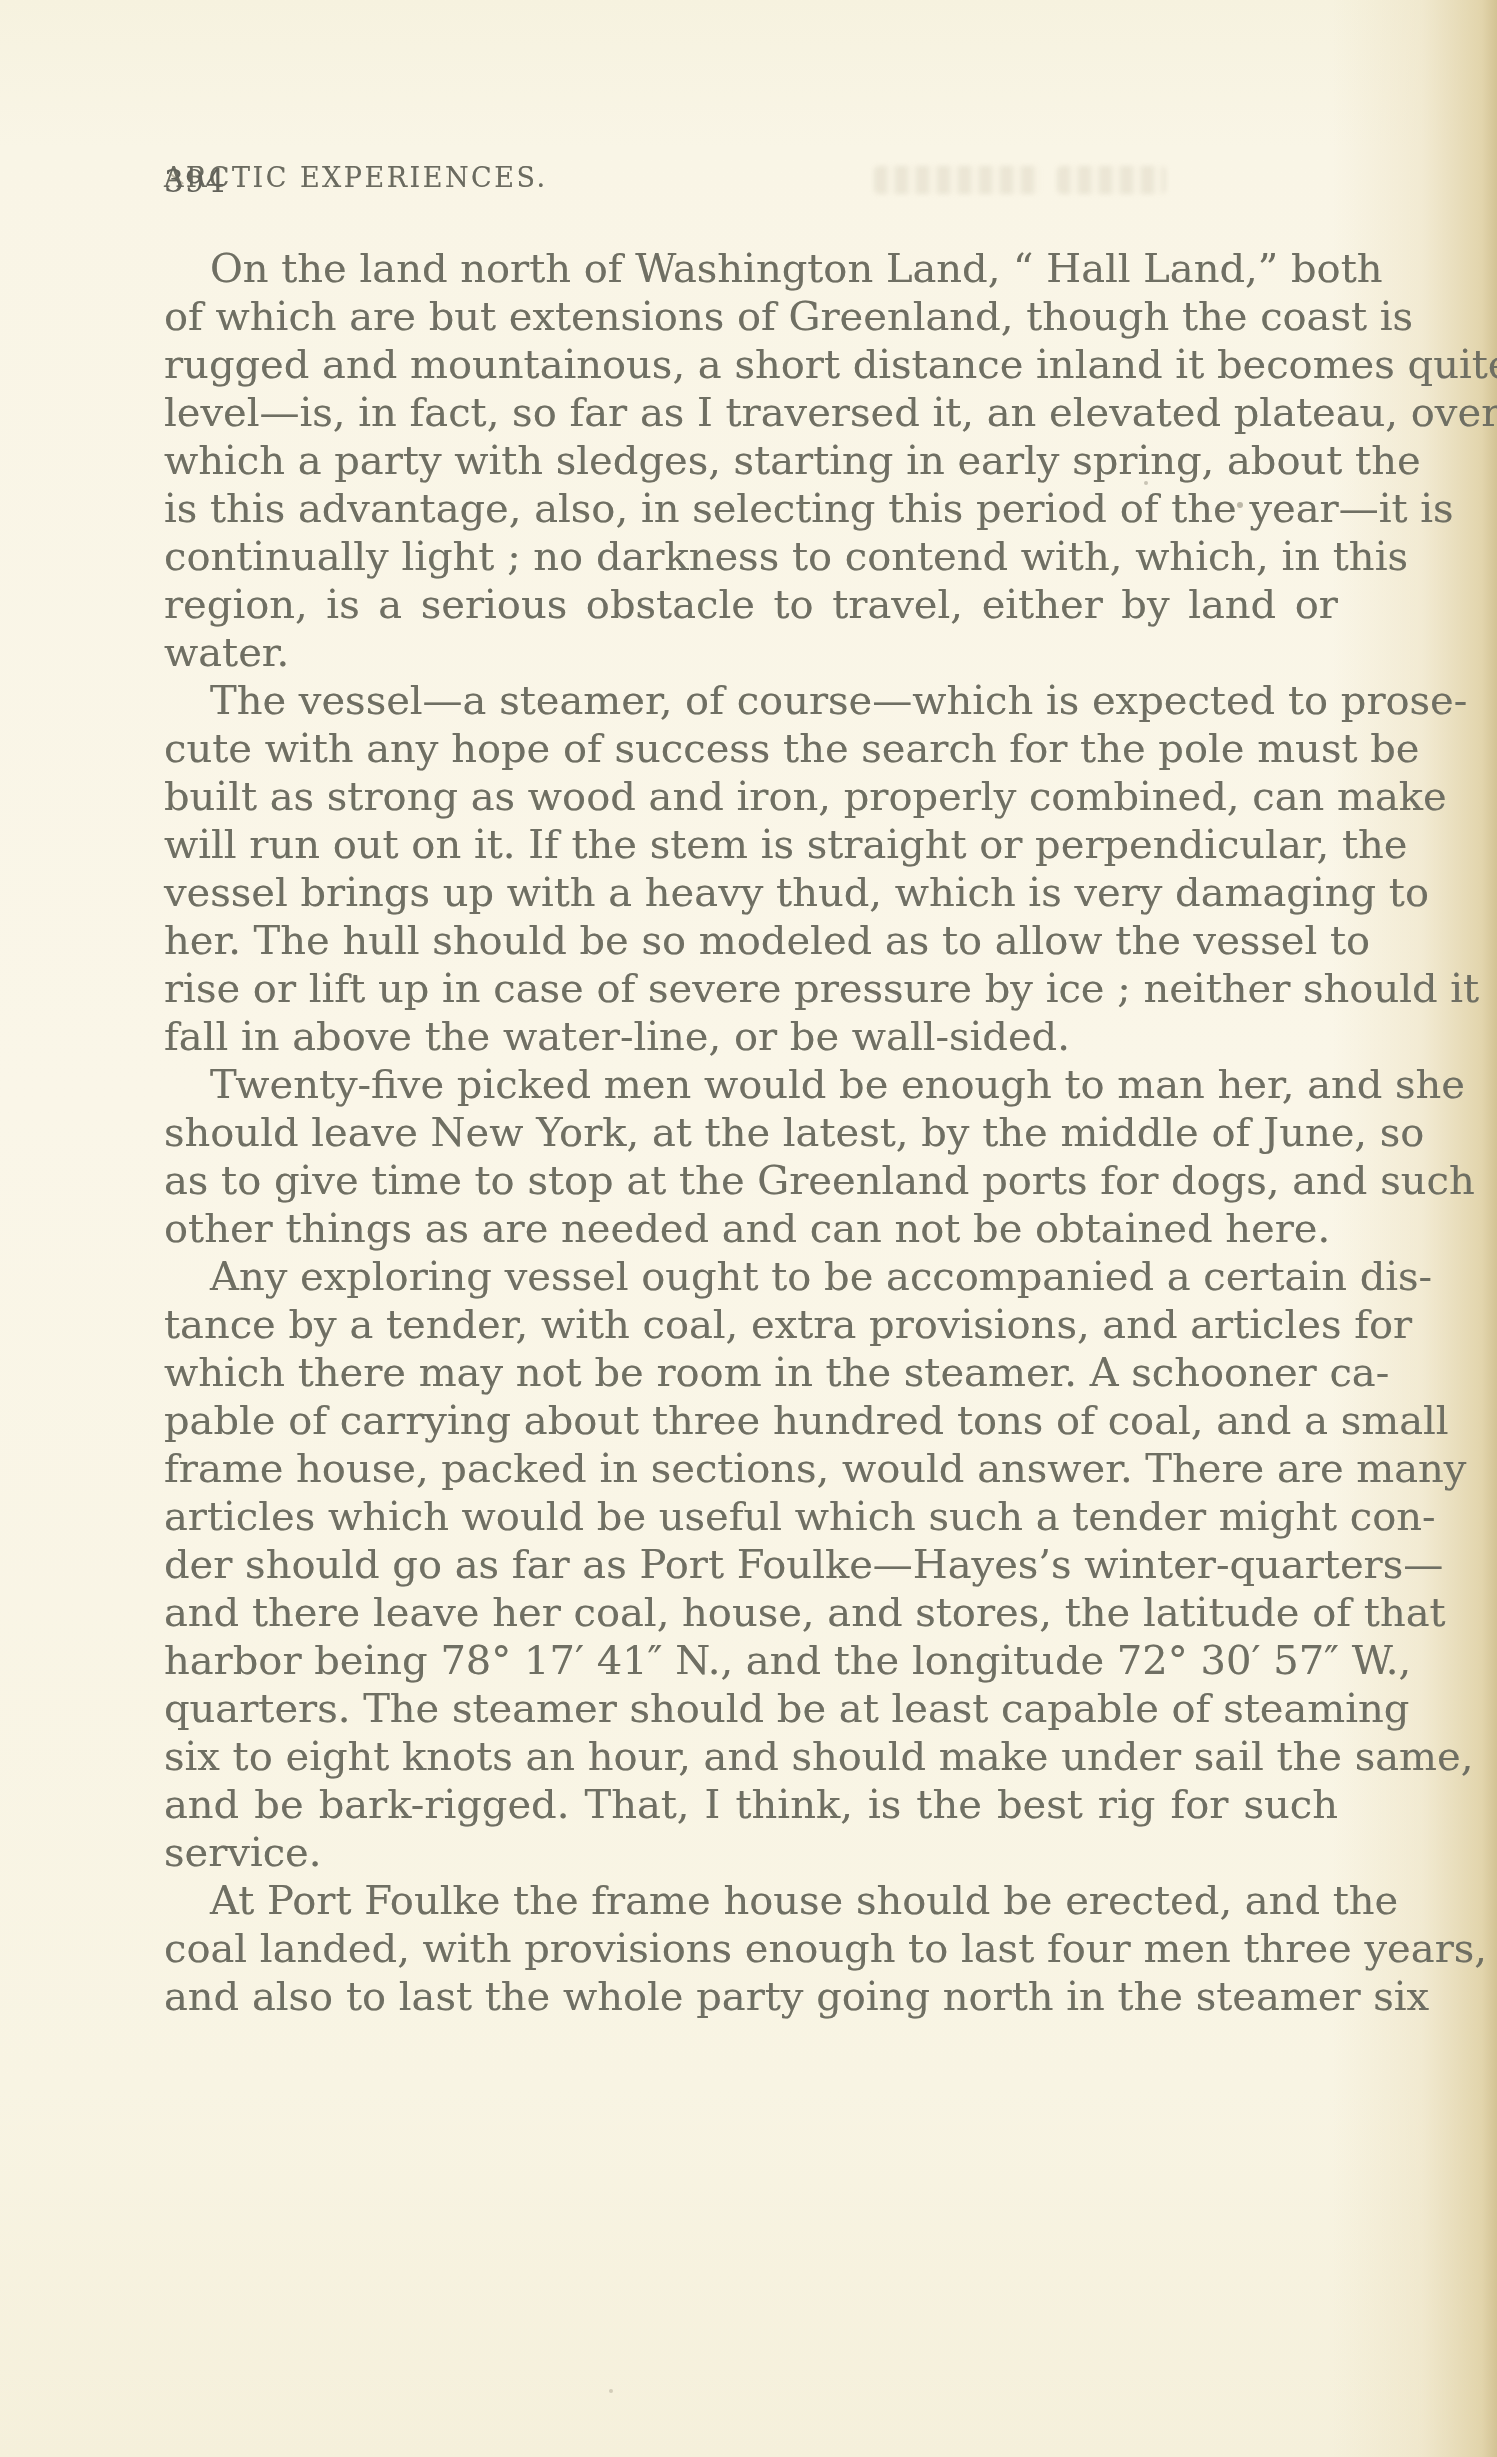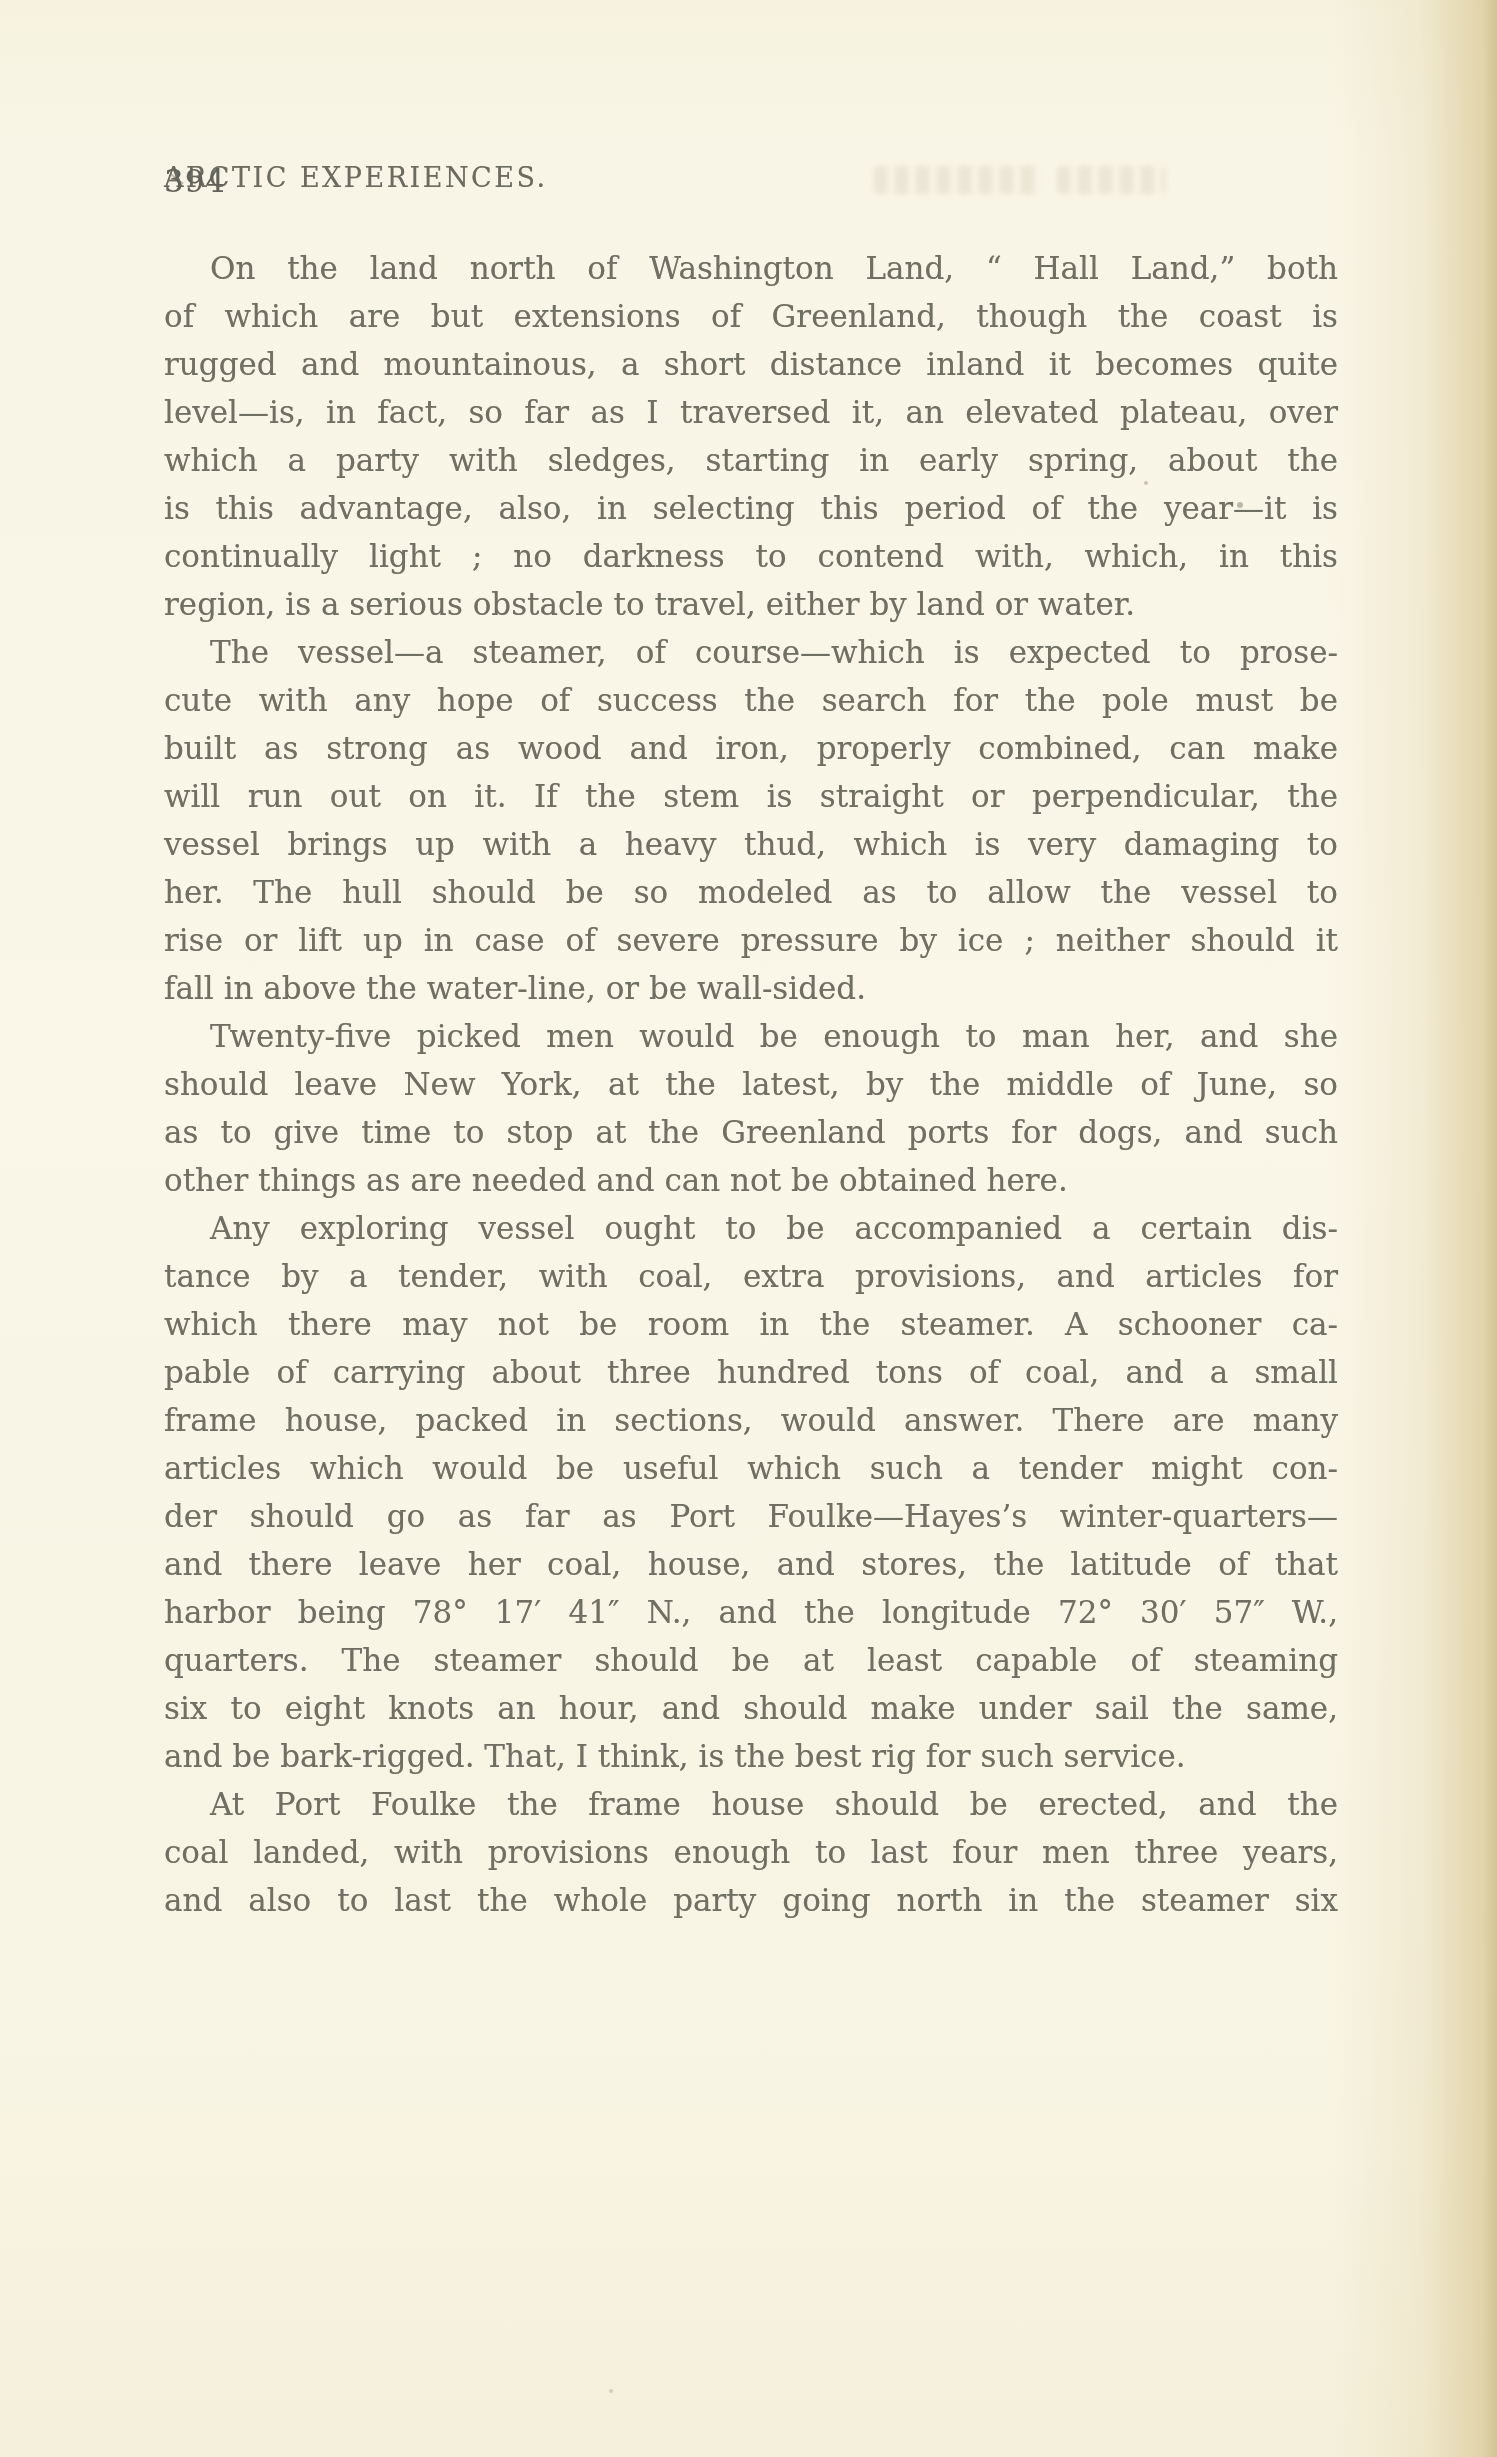--- a/index.html
+++ b/index.html
@@ -43,21 +43,21 @@
     color: #6b6b60;
     text-shadow: 0 0 0.5px rgba(100,100,90,0.45);
   }
   
   .body-text {
     position: absolute;
     top: 244px;
     left: 164px;
     width: 1174px;
     color: #6f6f63;
-    font-size: 31px;
+    font-size: 40px;
     line-height: 48px;
     text-shadow: 0 0 0.6px rgba(108,108,96,0.4);
   }
   .line {
     text-align: justify;
     text-align-last: justify;
     white-space: nowrap;
     width: 100%;
   }
   .line.first { text-indent: 46px; }

